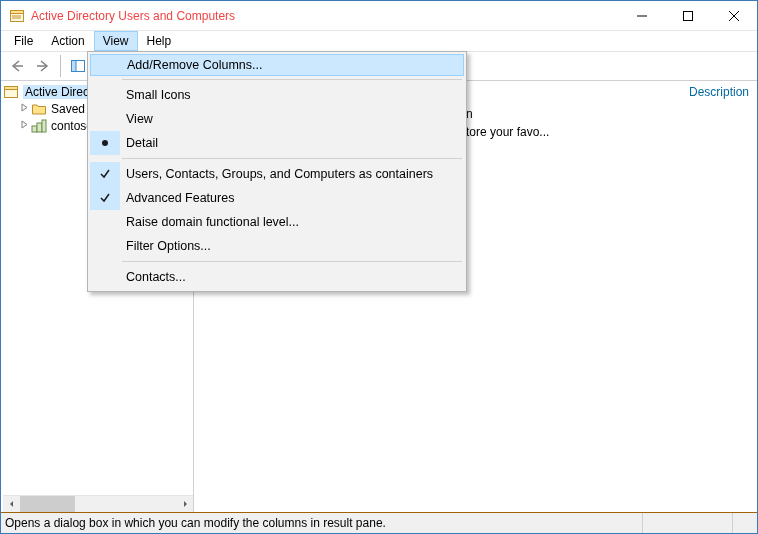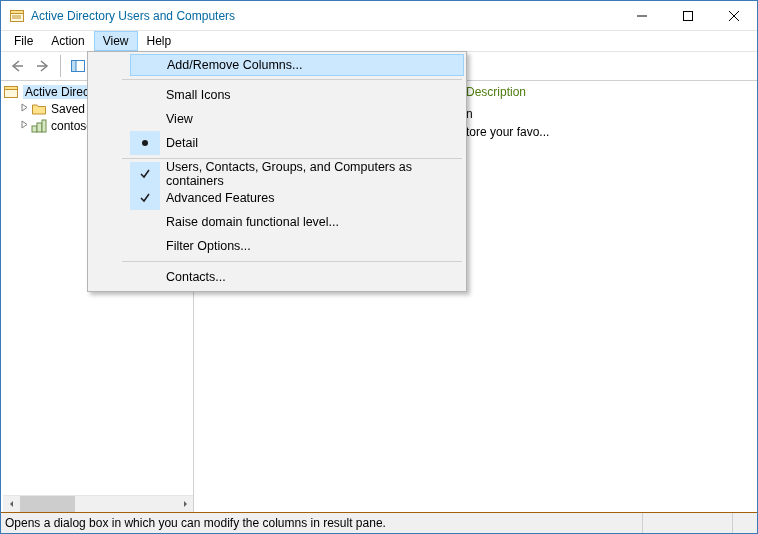--- a/index.html
+++ b/index.html
@@ -30,21 +30,21 @@
     position: relative;
   }
   .titlebar .app-icon {
     width: 16px; height: 16px;
     margin: 0 6px 0 8px;
     display: inline-flex;
     align-items: center; justify-content: center;
   }
   .titlebar .title-text {
     font-size: 12px;
-    color: #0369a1;
+    color: #ef4444;
   }
   .winbtns {
     position: absolute;
     right: 0; top: 0;
     display: flex;
     height: 30px;
   }
   .winbtns .btn {
     width: 46px;
     display: flex;
@@ -174,22 +174,23 @@
     background: #fff;
     padding: 4px 8px;
     overflow: hidden;
   }
   .list-header {
     display: flex;
     height: 20px;
   }
   .list-header .col {
     font-size: 12px;
-    color: #4d7c0f;
-    background: #fff;
+    color: #0369a1;
+    background: #fff;
+    text-align: right;
   }
   .list-header .col.name { width: 74px; }
   .list-header .col.type { width: 190px; }
   .list-header .col.desc { flex: 1; }
   .list-row {
     display: flex;
     align-items: center;
     height: 18px;
   }
   .list-row .cell-icon {
@@ -227,21 +228,20 @@
     background: #f2f2f2;
     border: 1px solid #b4b4b4;
     box-shadow: 3px 3px 4px rgba(0,0,0,0.25);
     z-index: 100;
     padding: 2px;
   }
   .dropdown .dd-item {
     display: flex;
     align-items: center;
     height: 24px;
-    margin-left: 40px;
   }
   .dropdown .dd-gutter {
     width: 30px;
     height: 100%;
     display: flex;
     align-items: center;
     justify-content: center;
   }
   .dropdown .dd-label {
     flex: 1;

